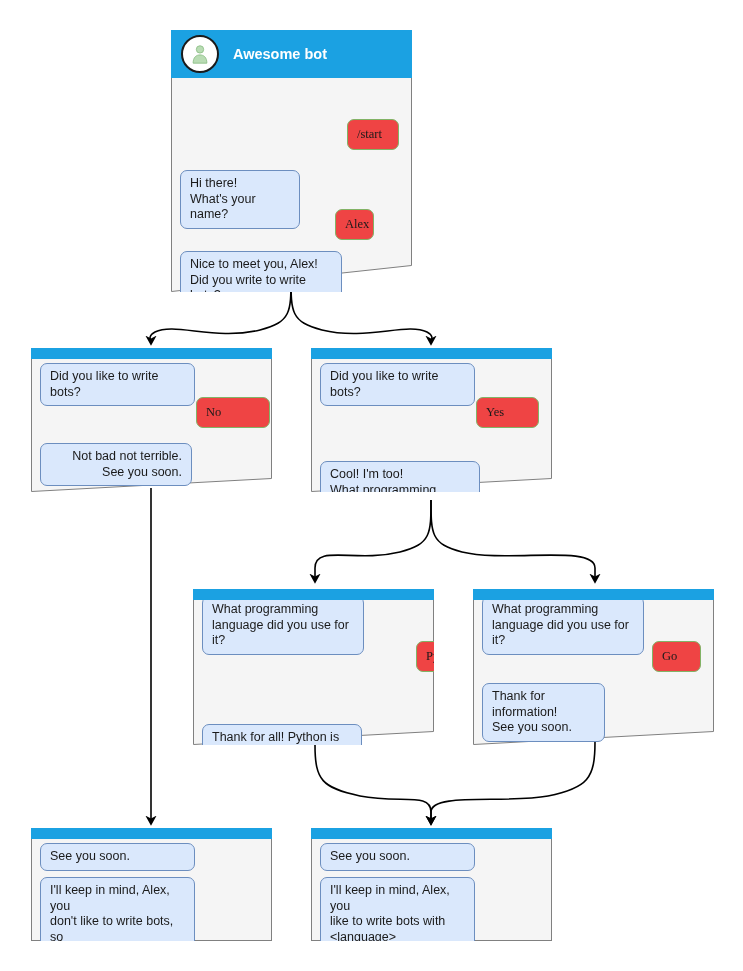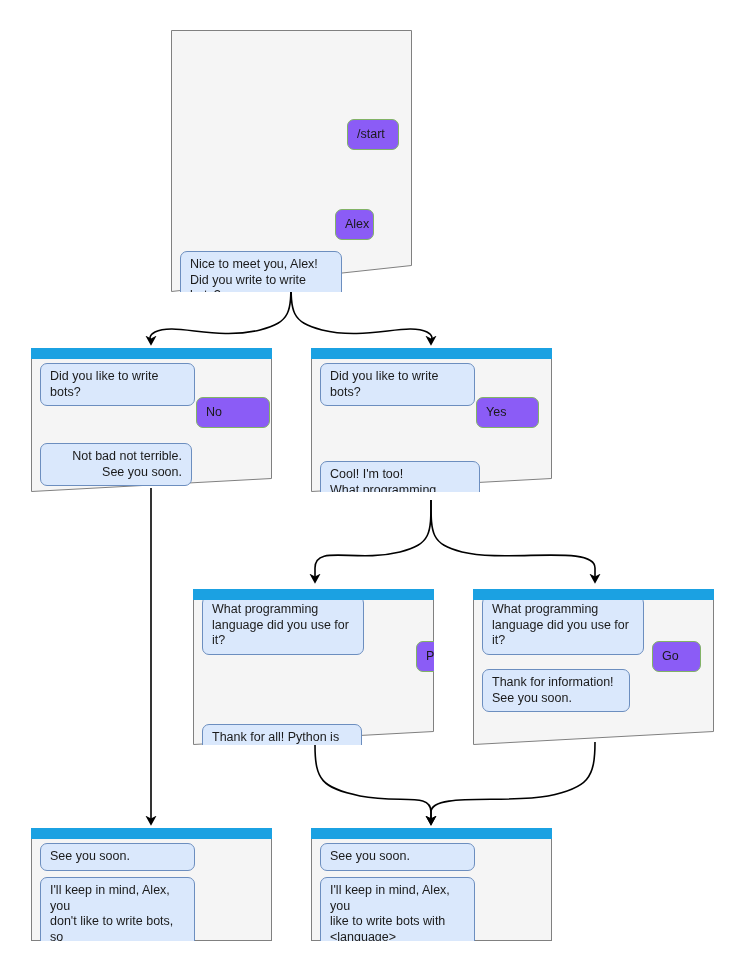--- a/index.html
+++ b/index.html
@@ -57,23 +57,23 @@
     line-height:15.5px;
     color:#1a1a1a;
     padding:5px 9px 5px 9px;
     white-space:pre-line;
   }
   .bubble.bot{
     background:#dae8fc;
     border:1px solid #6c8ebf;
   }
   .bubble.user{
-    background:#8b5cf6;
+    background:#ef4444;
     border:1px solid #82b366;
-    display:flex;align-items:center;
+    display:flex;align-items:center;font-family:Liberation Serif, serif;
   }
 </style>
 </head>
 <body>
 
 <div id="canvas">
 
   <svg id="edges" viewBox="0 0 743 971" width="743" height="971">
     <defs>
       <marker id="arrow" viewBox="0 0 12 12" refX="9" refY="6" markerWidth="7" markerHeight="7" orient="auto-start-reverse">
@@ -94,23 +94,34 @@
     <path d="M 315,745 C 315,780 322,788 360,796 C 400,804 431,792 431,812 C 431,818 431,820 431,824" fill="none" stroke="#000000" stroke-width="1.6" marker-end="url(#arrow)"></path>
 
     <path d="M 595,742 C 595,778 588,788 548,796 C 505,804 431,792 431,812 C 431,818 431,820 431,824" fill="none" stroke="#000000" stroke-width="1.6" marker-end="url(#arrow)"></path>
   </svg>
 
   <div class="node skew" style="left:171px;top:30px;width:241px;height:262px;">
     <svg class="shellsvg" width="241" height="262">
       <path d="M 0.5,0.5 L 240.5,0.5 L 240.5,235.5 L 0.5,261.5 Z" fill="#f5f5f5" stroke="#808080" stroke-width="1"></path>
     </svg>
 
+    <div class="hdr tall">
+      <div class="avatar">
+        <svg width="22" height="22" viewBox="0 0 24 24">
+          <circle cx="12" cy="7" r="4" fill="#b9dcb4" stroke="#8fc18a" stroke-width="1"></circle>
+          <path d="M 4.5 22 C 4.5 15.5 8 13 12 13 C 16 13 19.5 15.5 19.5 22 Z" fill="#b9dcb4" stroke="#8fc18a" stroke-width="1"></path>
+        </svg>
+      </div>
+      <div class="bottitle">Awesome bot</div>
+    </div>
 
     <div class="screen" style="top:48px;height:214px;">
       <div class="bubble user" style="left:176px;top:41px;width:52px;height:31px;justify-content:flex-start;">/start</div>
+      <div class="bubble bot" style="left:9px;top:92px;width:120px;">Hi there!
+What's your name?</div>
       <div class="bubble user" style="left:164px;top:131px;width:39px;height:31px;justify-content:flex-start;">Alex</div>
       <div class="bubble bot" style="left:9px;top:173px;width:162px;">Nice to meet you, Alex!
 Did you write to write bots?</div>
     </div>
   </div>
 
   <div class="node skew" style="left:31px;top:348px;width:241px;height:144px;">
     <svg class="shellsvg" width="241" height="144">
       <path d="M 0.5,0.5 L 240.5,0.5 L 240.5,130.5 L 0.5,143.5 Z" fill="#f5f5f5" stroke="#808080" stroke-width="1"></path>
     </svg>
@@ -154,21 +165,21 @@
 
   <div class="node skew" style="left:473px;top:589px;width:241px;height:156px;">
     <svg class="shellsvg" width="241" height="156">
       <path d="M 0.5,0.5 L 240.5,0.5 L 240.5,142.5 L 0.5,155.5 Z" fill="#f5f5f5" stroke="#808080" stroke-width="1"></path>
     </svg>
     <div class="hdr thin"></div>
     <div class="screen" style="top:11px;height:145px;">
       <div class="bubble bot" style="left:9px;top:-4px;width:162px;">What programming
 language did you use for it?</div>
       <div class="bubble user" style="left:179px;top:41px;width:49px;height:31px;justify-content:flex-start;">Go</div>
-      <div class="bubble bot" style="left:9px;top:69px;width:148px;">Thank for information!
+      <div class="bubble bot" style="left:9px;top:83px;width:123px;">Thank for information!
 See you soon.</div>
     </div>
   </div>
 
   <div class="node" style="left:31px;top:828px;width:241px;height:113px;">
     <div class="shell"></div>
     <div class="hdr thin"></div>
     <div class="screen" style="top:11px;height:102px;">
       <div class="bubble bot" style="left:9px;top:4px;width:155px;">See you soon.</div>
       <div class="bubble bot" style="left:9px;top:38px;width:155px;">I'll keep in mind, Alex, you

